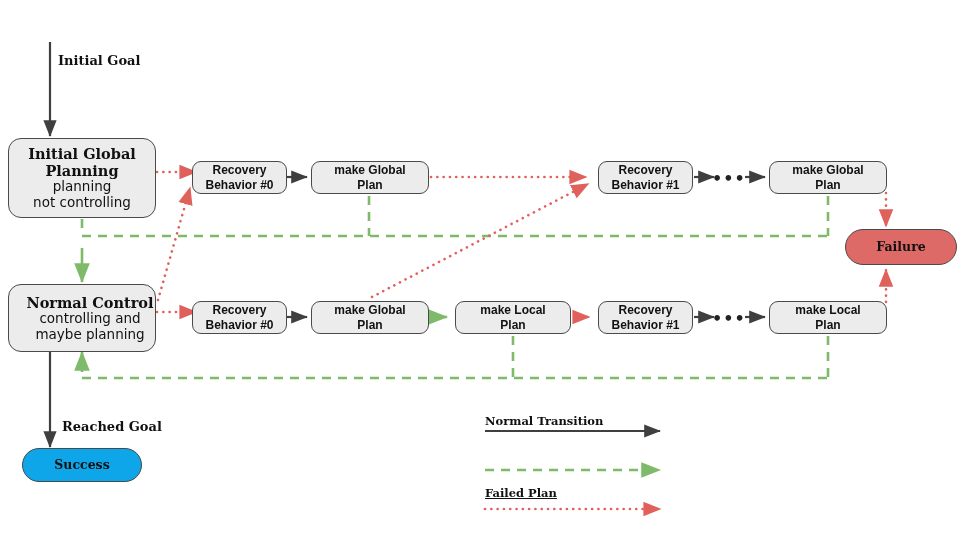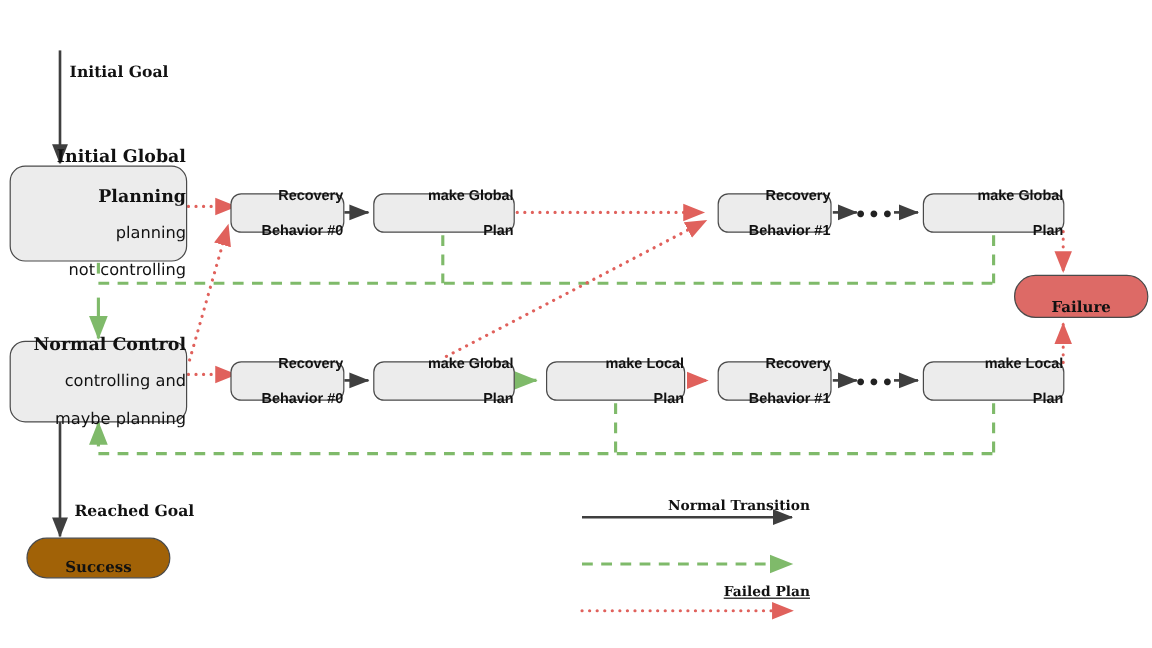--- a/index.html
+++ b/index.html
@@ -2,41 +2,41 @@
 <html><head>
 <meta charset="utf-8">
 <style>
   html,body{margin:0;padding:0;background:#ffffff;}
   body{width:960px;height:540px;overflow:hidden;
        font-family:"DejaVu Serif","Liberation Serif",serif;}
   #stage{position:relative;width:960px;height:540px;background:#fff;}
   svg#wires{position:absolute;left:0;top:0;width:960px;height:540px;}
 
   .node{position:absolute;box-sizing:border-box;display:flex;
-        align-items:flex-end;justify-content:center;text-align:center;
+        align-items:center;justify-content:center;text-align:center;
         border:1.6px solid #4a4a4a;border-radius:9px;background:#ececec;
-        color:#111;line-height:1.18;gap:15px;}
+        color:#111;line-height:1.18;}
   .node.state{border-radius:13px;background:#ececec;}
   .node.small{font-size:12px;font-weight:700;
               font-family:Liberation Sans, sans-serif;}
   .node.terminal{border-radius:18px;}
-  .node.success{background:#a16207;}
+  .node.success{background:#0ea5e9;}
   .node.failure{background:#dd6a66;}
 
   .state .ttl{font-size:14.5px;font-weight:700;display:block;}
   .state .sub{font-size:13.5px;font-weight:400;display:block;
               font-family:"DejaVu Sans","Liberation Sans",sans-serif;}
 
   .lbl{position:absolute;font-size:13px;font-weight:700;color:#111;
        white-space:nowrap;text-align:center;}
   .dots{position:absolute;font-size:16px;font-weight:900;color:#222;
         letter-spacing:1px;line-height:1;
         font-family:"DejaVu Sans","Liberation Sans",sans-serif;}
   .legend-lbl{position:absolute;font-size:11.5px;font-weight:700;color:#111;
-              white-space:nowrap;text-align:right;}
+              white-space:nowrap;text-align:left;}
   .terminal-lbl{font-size:12.5px;font-weight:700;}
 </style>
 </head>
 <body>
 
 <div id="stage">
 
   <svg id="wires" viewBox="0 0 960 540" xmlns="http://www.w3.org/2000/svg">
     <defs>
       <marker id="ahDark" markerWidth="9" markerHeight="9" refX="7.2" refY="3.4" orient="auto" markerUnits="strokeWidth">

